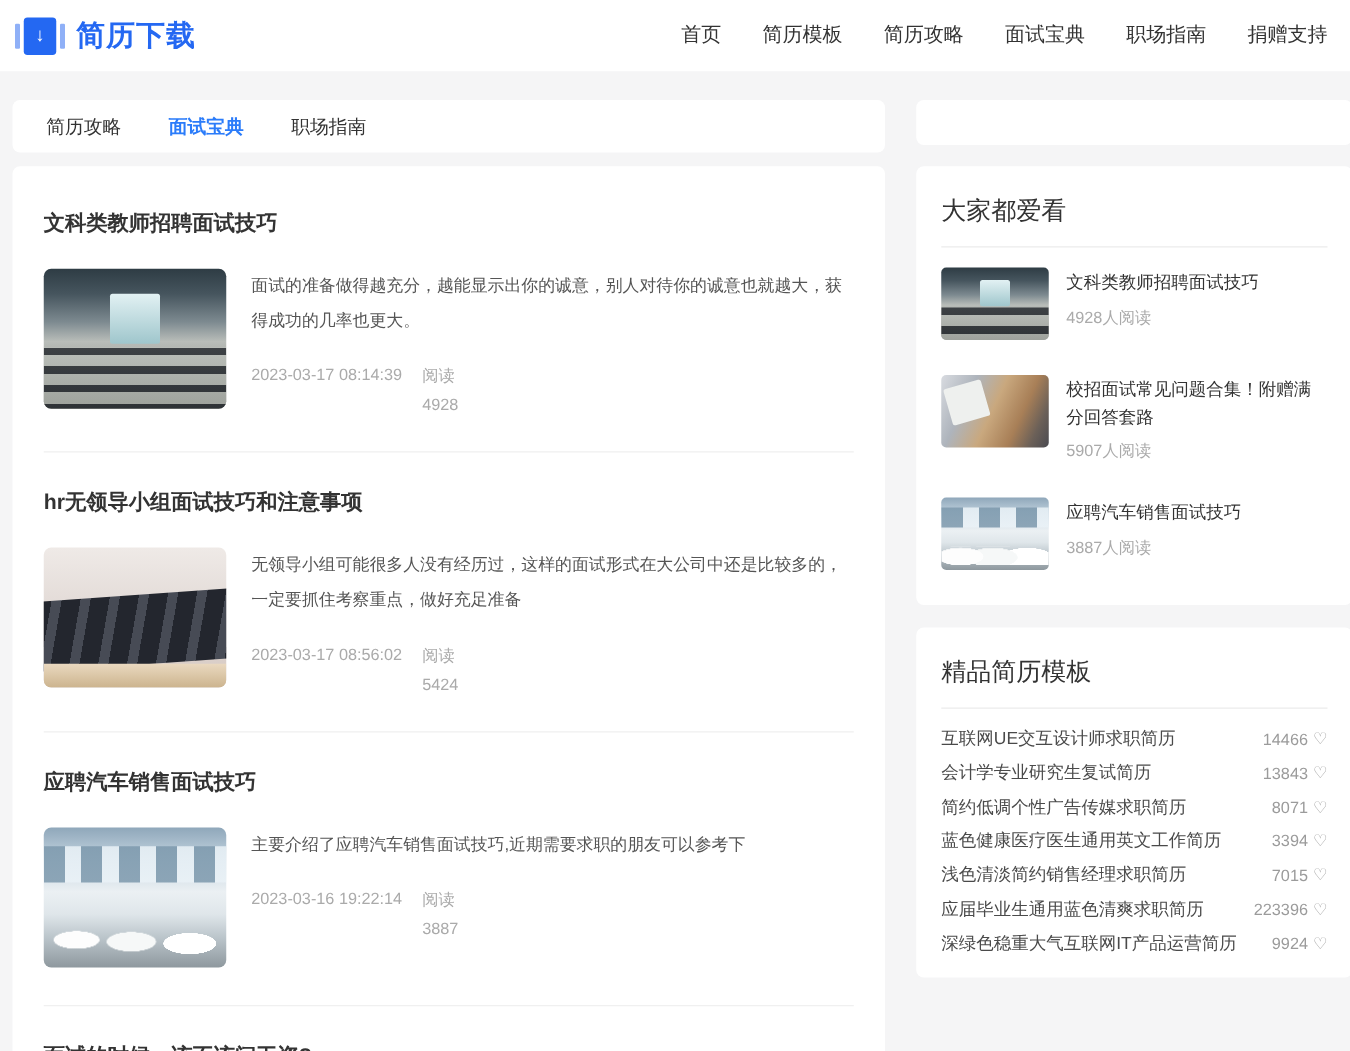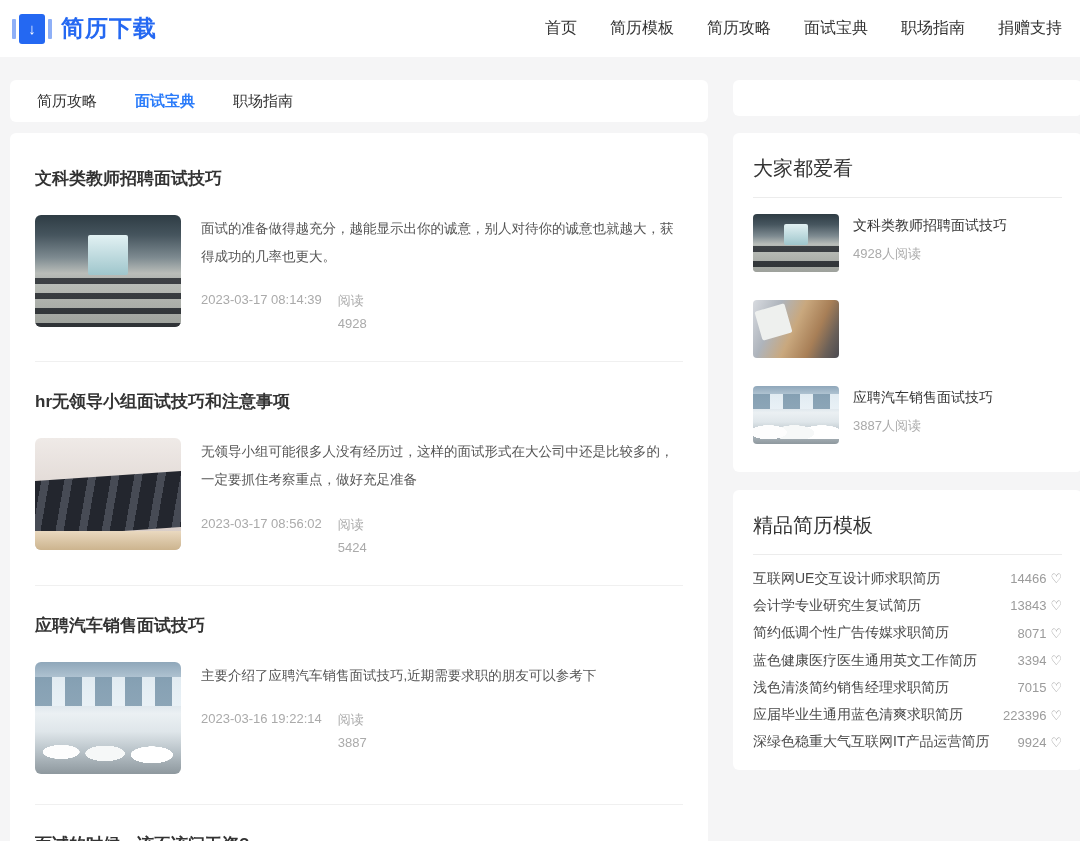--- a/index.html
+++ b/index.html
@@ -226,20 +226,24 @@
         <div class="pop-thumb thumb-classroom"></div>
         <div class="pop-info">
           <div class="pop-title">文科类教师招聘面试技巧</div>
           <div class="pop-reads">4928人阅读</div>
         </div>
       </div>
 
 
       <div class="pop-item">
         <div class="pop-thumb thumb-desk"></div>
+        <div class="pop-info">
+          <div class="pop-title">校招面试常见问题合集！附赠满分回答套路</div>
+          <div class="pop-reads">5907人阅读</div>
+        </div>
       </div>
 
       <div class="pop-item">
         <div class="pop-thumb thumb-cars"></div>
         <div class="pop-info">
           <div class="pop-title">应聘汽车销售面试技巧</div>
           <div class="pop-reads">3887人阅读</div>
         </div>
       </div>
     </div>

